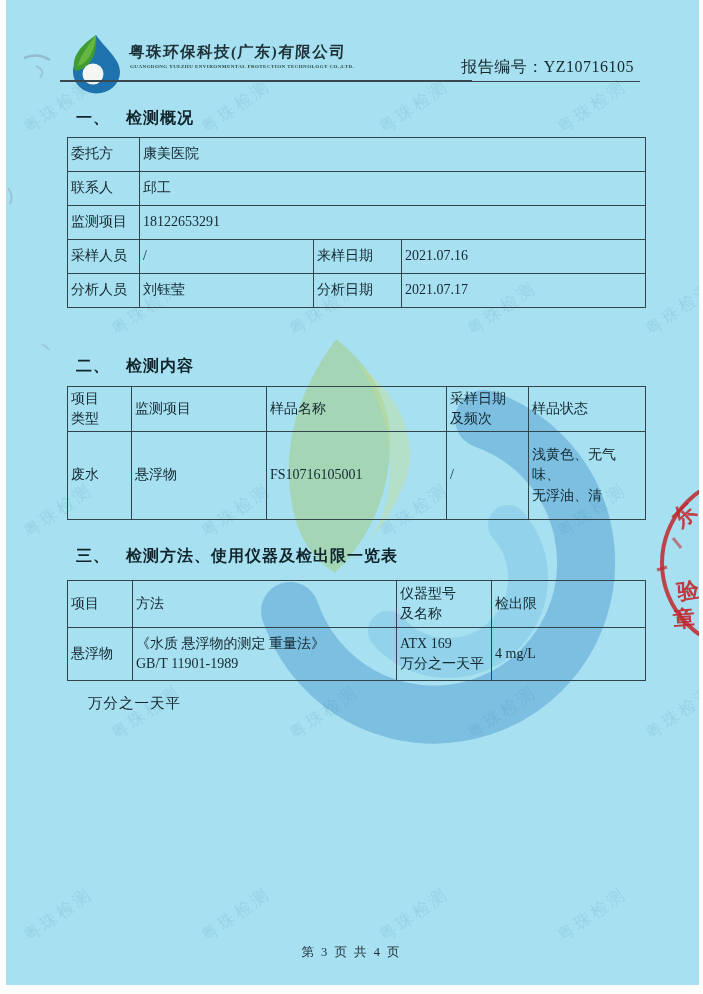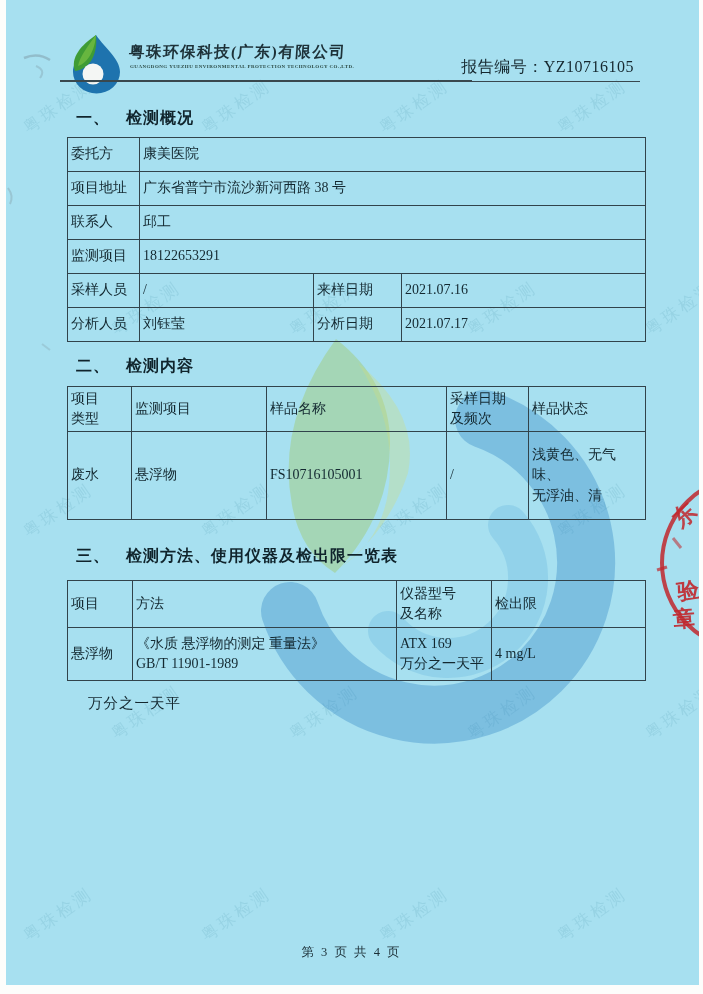--- a/index.html
+++ b/index.html
@@ -160,24 +160,20 @@
         <col style="width:174px">
         <col style="width:88px">
         <col style="width:244px">
       </colgroup>
     <tbody>
         <tr>
       <td>委托方</td>
       <td colspan="3">康美医院</td>
     </tr>
     <tr>
-      <td>项目地址</td>
-      <td colspan="3">广东省普宁市流沙新河西路 38 号</td>
-    </tr>
-    <tr>
       <td>联系人</td>
       <td colspan="3">邱工</td>
     </tr>
     <tr>
       <td>监测项目</td>
       <td colspan="3">18122653291</td>
     </tr>
     <tr>
       <td>采样人员</td>
       <td>/</td>

